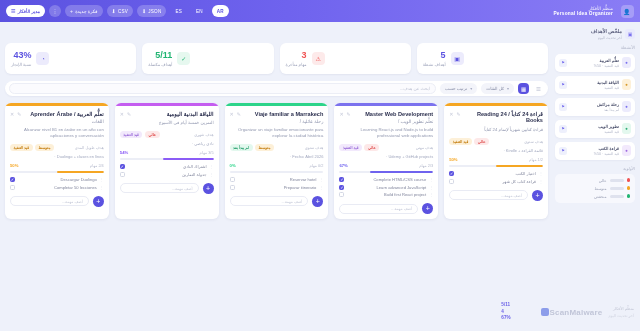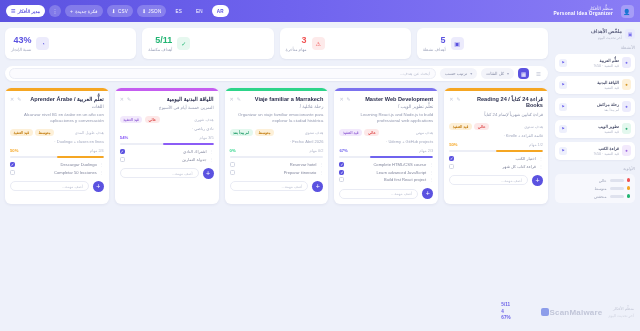--- a/index.html
+++ b/index.html
@@ -40,21 +40,21 @@
     display:flex; align-items:center; justify-content:center;
     font-size: 6px; color:#fff;
   }
 
   
   .body-wrap { display: flex; width: 640px; height: 309px; }
   .main { width: 553px; padding: 6px 5px 0 5px; }
   .side { width: 87px; padding: 6px 5px 0 2px; }
 
   
-  .stats { display: flex; gap: 6px; margin-bottom: 7px; }
+  .stats { display: flex; gap: 6px; margin-bottom: 7px; margin-top: 15px; }
   .stat {
     flex: 1; height: 31px; background: #ffffff; border-radius: 6px;
     box-shadow: 0 1px 2px rgba(70,70,120,.07);
     display: flex; align-items: center; justify-content: flex-end;
     padding: 0 6px; gap: 5px; direction: rtl;
   }
   .stat-txt { text-align: right; }
   .stat-val { font-size: 9px; font-weight: bold; line-height: 1; }
   .stat-lbl { font-size: 4.2px; color: #9aa0b8; margin-top: 2px; letter-spacing: .2px; }
   .stat-ico {

